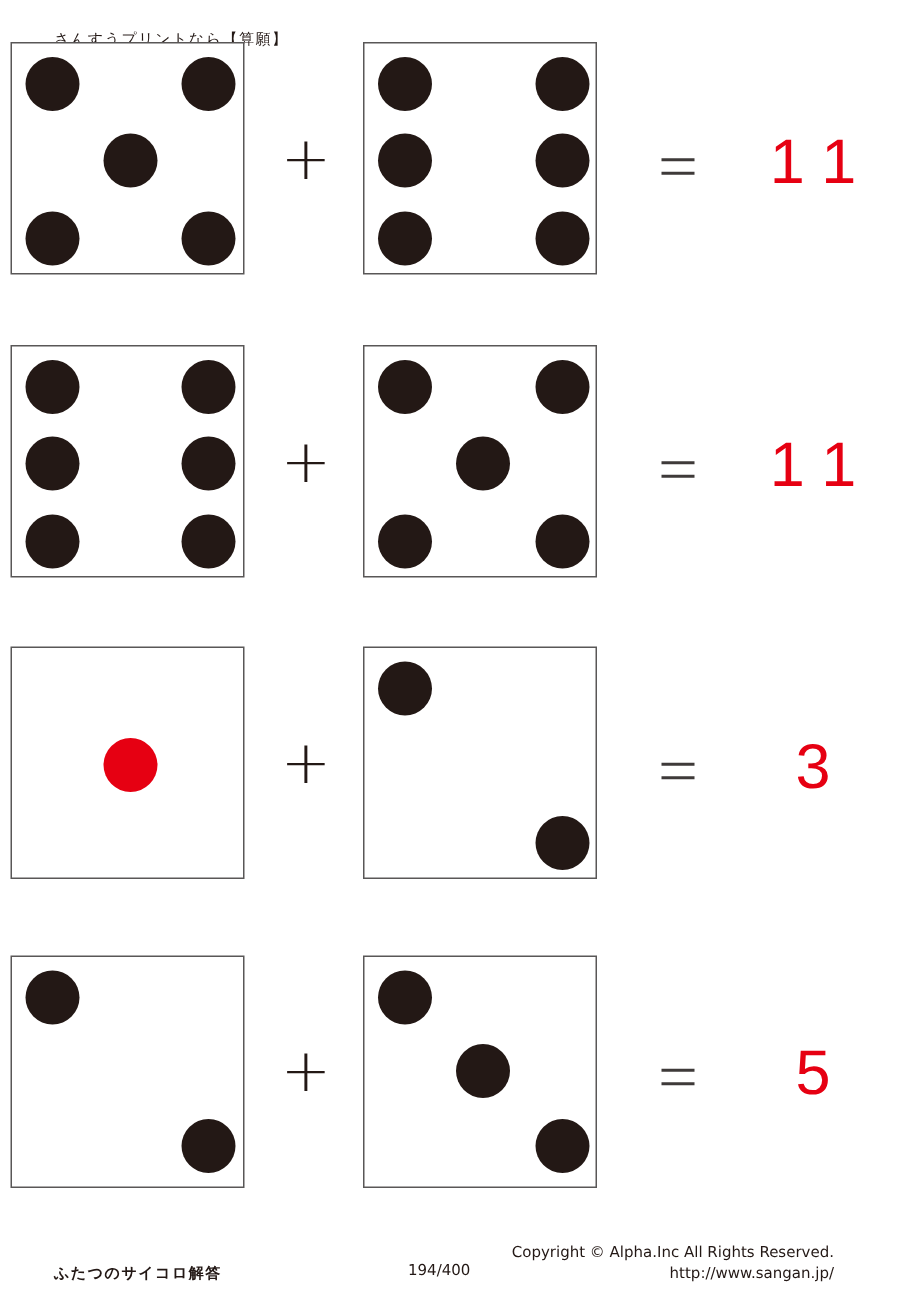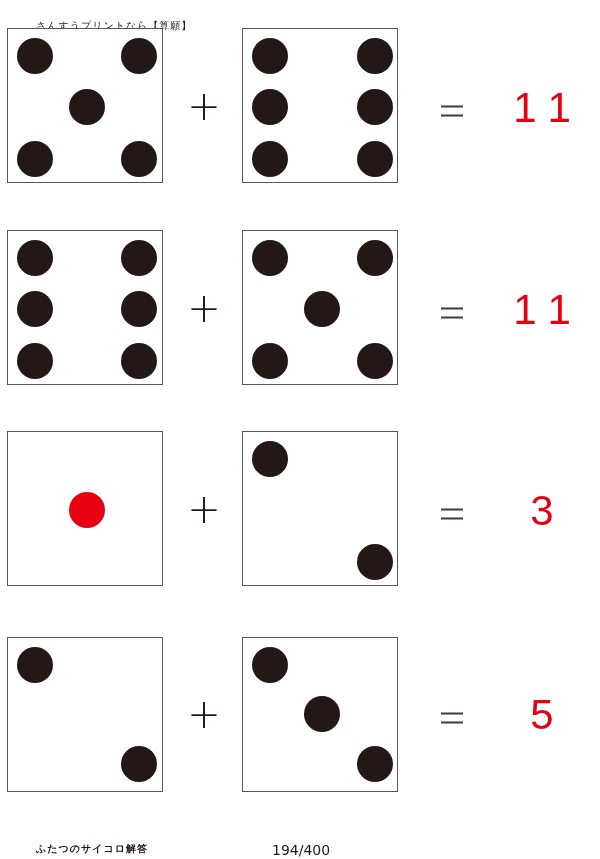--- a/index.html
+++ b/index.html
@@ -7,21 +7,21 @@
   .header { position:absolute; left:36px; top:19px; font-size:10px; color:#231815; letter-spacing:1px; }
   .die { position:absolute; width:156px; height:155px; border:1.5px solid #595757; box-sizing:border-box; background:#fff; }
   .pip { position:absolute; width:36px; height:36px; border-radius:50%; background:#231815; transform:translate(-50%,-50%); }
   .pip.red { background:#e60012; }
   .plus { position:absolute; font-size:40px; font-weight:200; line-height:1; color:#231815; transform:translate(-50%,-50%); font-family:"DejaVu Sans", sans-serif; }
   .eq { position:absolute; width:22px; height:11px; transform:translate(-50%,-50%); }
   .eq::before, .eq::after { content:""; position:absolute; left:0; width:22px; height:2px; background:#3e3a39; }
   .eq::before { top:0; } .eq::after { bottom:0; }
   .answer { position:absolute; font-size:42px; color:#e60012; transform:translate(-50%,-50%); font-family:"Liberation Sans", sans-serif; font-weight:300; line-height:1; letter-spacing:14px; padding-left:14px; }
   .footer-left { position:absolute; left:36px; top:842px; font-size:10px; letter-spacing:1px;font-weight:bold; }
-  .footer-page { position:absolute; left:272px; top:842px; font-size:14px; }
+  .footer-page { position:absolute; left:272px; top:842px; font-size:10px; }
   .footer-copy { position:absolute; right:44px; top:829px; font-size:10px; text-align:right; line-height:14px; }
 </style>
 </head>
 <body>
 
 <div class="header">さんすうプリントなら【算願】</div>
 
 <div class="die" style="left:7px;top:28px;">
   <div class="pip" style="left:27px;top:27px;"></div>
   <div class="pip" style="left:131px;top:27px;"></div>
@@ -80,13 +80,15 @@
   <div class="pip" style="left:27px;top:27px;"></div>
   <div class="pip" style="left:79px;top:76px;"></div>
   <div class="pip" style="left:132px;top:126px;"></div>
 </div>
 <div class="eq" style="left:452px;top:718px;"></div>
 <div class="answer" style="left:542px;top:715px;">5</div>
 
 <div class="footer-left">ふたつのサイコロ解答</div>
 <div class="footer-page">194/400</div>
 <div class="footer-copy">
+  <div>Copyright ©  Alpha.Inc All Rights Reserved.</div>
+  <div>http://www.sangan.jp/</div>
 </div>
 
 </body></html>

